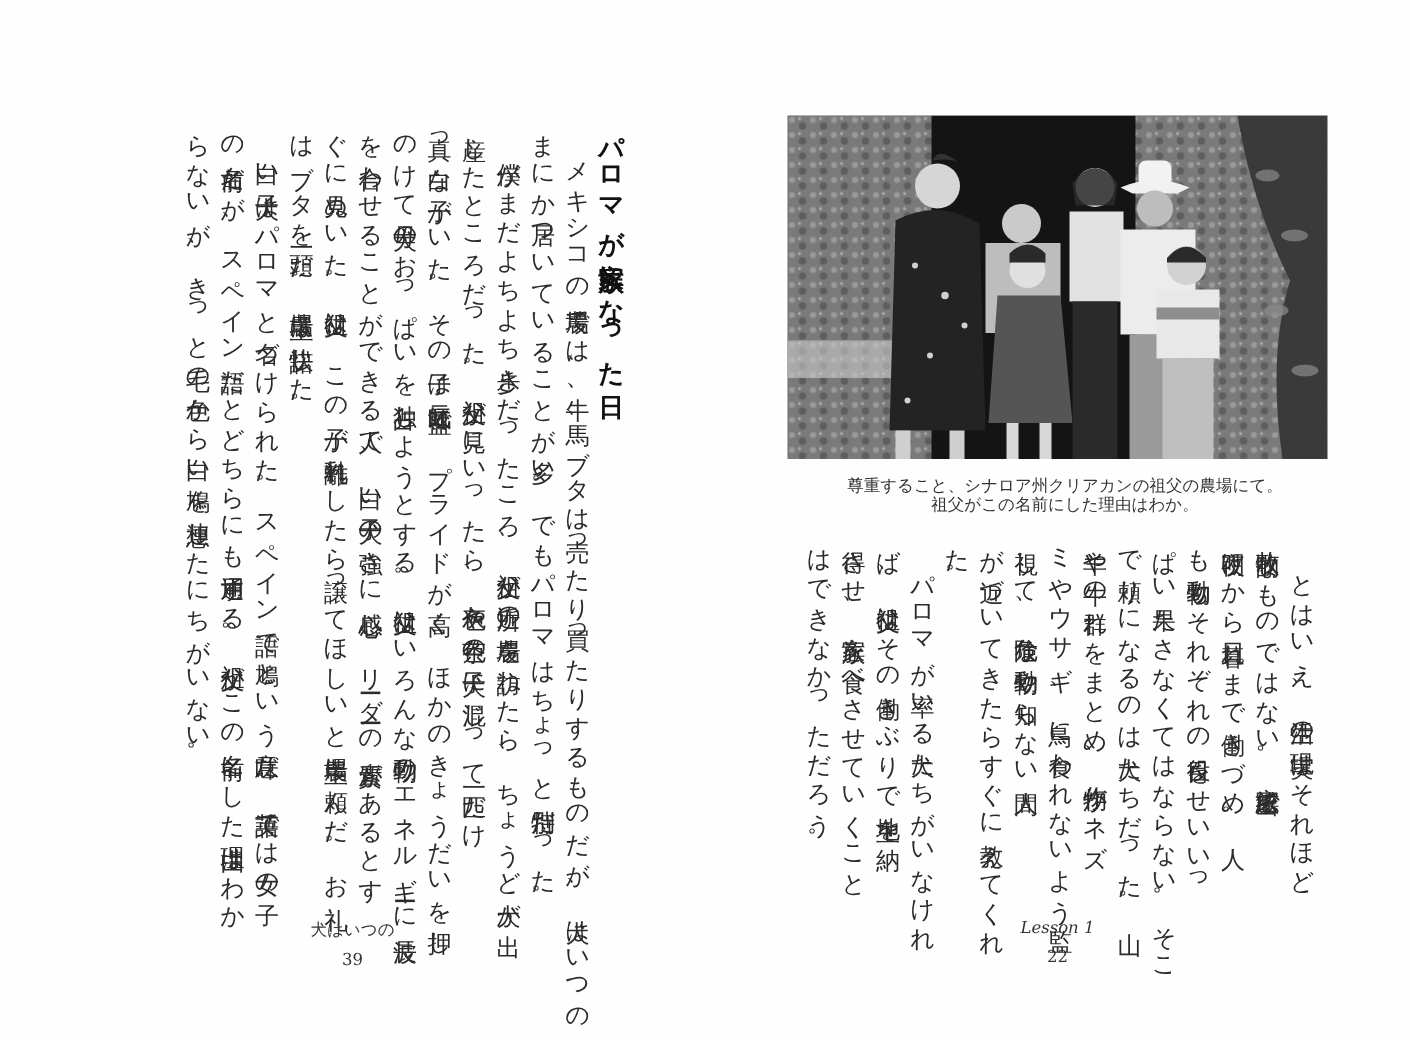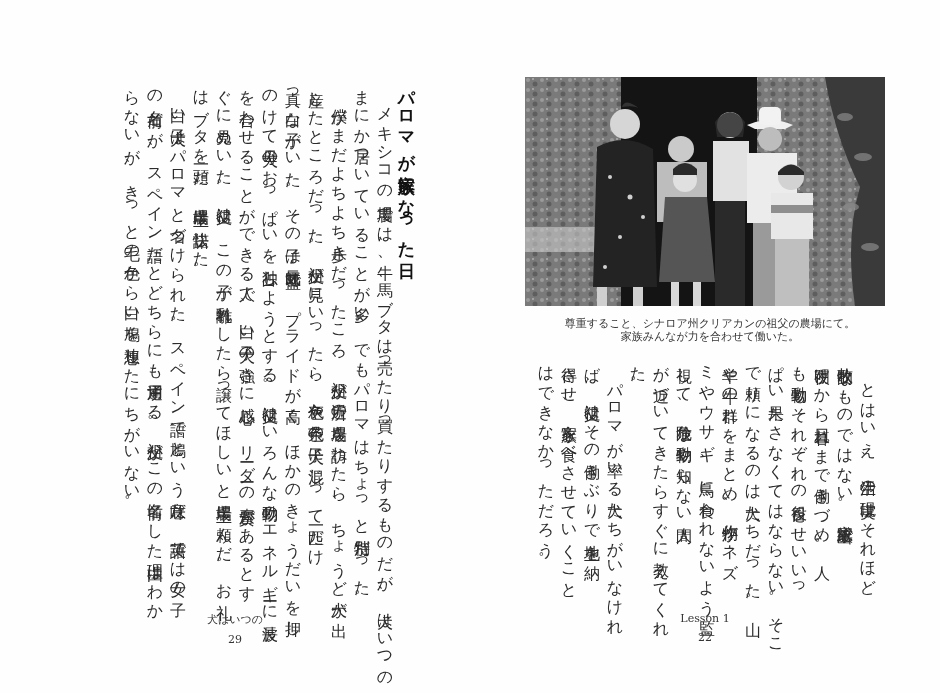--- a/index.html
+++ b/index.html
@@ -15,21 +15,21 @@
           font-family: "DejaVu Serif", serif; color: #2b2b2b; }
   .title { font-family: "DejaVu Sans", sans-serif; font-weight: bold; color: #111;
            font-size: 17px; letter-spacing: 1.6px; }
 
   .photo { position: absolute; left: 525px; top: 77px; width: 360px; height: 229px;
            background: #6f6f6f; overflow: hidden; }
   .caption { position: absolute; left: 540px; top: 317px; width: 340px; text-align: center;
              font-family: "DejaVu Sans", sans-serif; font-size: 11px; line-height: 13px; color: #333; }
   .folio { position: absolute; text-align: center; font-size: 11px; color: #333; width: 120px; }
   .folio-label { font-family: "DejaVu Serif", serif; }
-  .folio-label.italic { }
+  .folio-label.italic { font-style: italic; }
   .folio-num { margin-top: 6px; font-size: 11px; }
 </style>
 </head>
 <body>
 
 <div class="spread">
 
   <div class="page page-left">
     <div class="vcol title" style="right:52px; top:79px;">パロマが家族になった日</div>
 
@@ -41,21 +41,21 @@
     <div class="vcol" style="right:189px; top:79px;">のけて母犬のおっぱいを独占しようとする。祖父はいろんな動物のエネルギーに波長</div>
     <div class="vcol" style="right:212px; top:79px;">を合わせることができる人で、白い子犬の強さに感心し、リーダーの素質があるとす</div>
     <div class="vcol" style="right:235px; top:79px;">ぐに見ぬいた。祖父は、この子が乳離れしたら譲ってほしいと農場主に頼んだ。お礼</div>
     <div class="vcol" style="right:258px; top:79px;">はブタを一頭だ。農場主は快諾した。</div>
     <div class="vcol" style="right:281px; top:79px;">　白い子犬はパロマと名づけられた。スペイン語で鳩という意味だ。英語では女の子</div>
     <div class="vcol" style="right:304px; top:79px;">の名前だが、スペイン語だとどちらにも通用する。祖父がこの名前にした理由はわか</div>
     <div class="vcol" style="right:327px; top:79px;">らないが、きっと毛の色から白い鳩を連想したにちがいない。</div>
 
     <div class="folio" style="left:175px; top:612px;">
       <div class="folio-label">犬はいつの</div>
-      <div class="folio-num">29</div>
+      <div class="folio-num">39</div>
     </div>
   </div>
 
   <div class="page page-right">
     <div class="folio" style="left:175px; top:612px;">
       <div class="folio-label italic">Lesson 1</div>
       <div class="folio-num">22</div>
     </div>
   </div>
 
@@ -118,21 +118,21 @@
       <circle cx="266" cy="100" r="13" fill="#d2d2d2"></circle>
       <path d="M253 95 Q266 80 279 95 L279 98 L253 98 Z" fill="#2a2a2a"></path>
       <rect x="246" y="116" width="42" height="46" fill="#e8e8e8"></rect>
       <rect x="246" y="128" width="42" height="8" fill="#8e8e8e"></rect>
       <rect x="250" y="162" width="34" height="67" fill="#bfbfbf"></rect>
     </svg>
   </div>
 
   <div class="caption">
     <div>尊重すること、シナロア州クリアカンの祖父の農場にて。</div>
-    <div>家族みんなが力を合わせて働いた。</div>
+    <div>祖父がこの名前にした理由はわか。</div>
   </div>
 
   <div class="vcol" style="left:857px; top:355px;">　とはいえ、生活の現実はそれほど</div>
   <div class="vcol" style="left:834px; top:355px;">牧歌的なものではない。家族総出で</div>
   <div class="vcol" style="left:811px; top:355px;">夜明けから日暮れまで働きづめ。人</div>
   <div class="vcol" style="left:788px; top:355px;">も動物もそれぞれの役目をせいいっ</div>
   <div class="vcol" style="left:765px; top:355px;">ぱい果たさなくてはならない。そこ</div>
   <div class="vcol" style="left:742px; top:355px;">で頼りになるのは犬たちだった。山</div>
   <div class="vcol" style="left:719px; top:355px;">羊や牛の群れをまとめ、作物がネズ</div>
   <div class="vcol" style="left:696px; top:355px;">ミやウサギ、鳥に食われないよう監</div>

